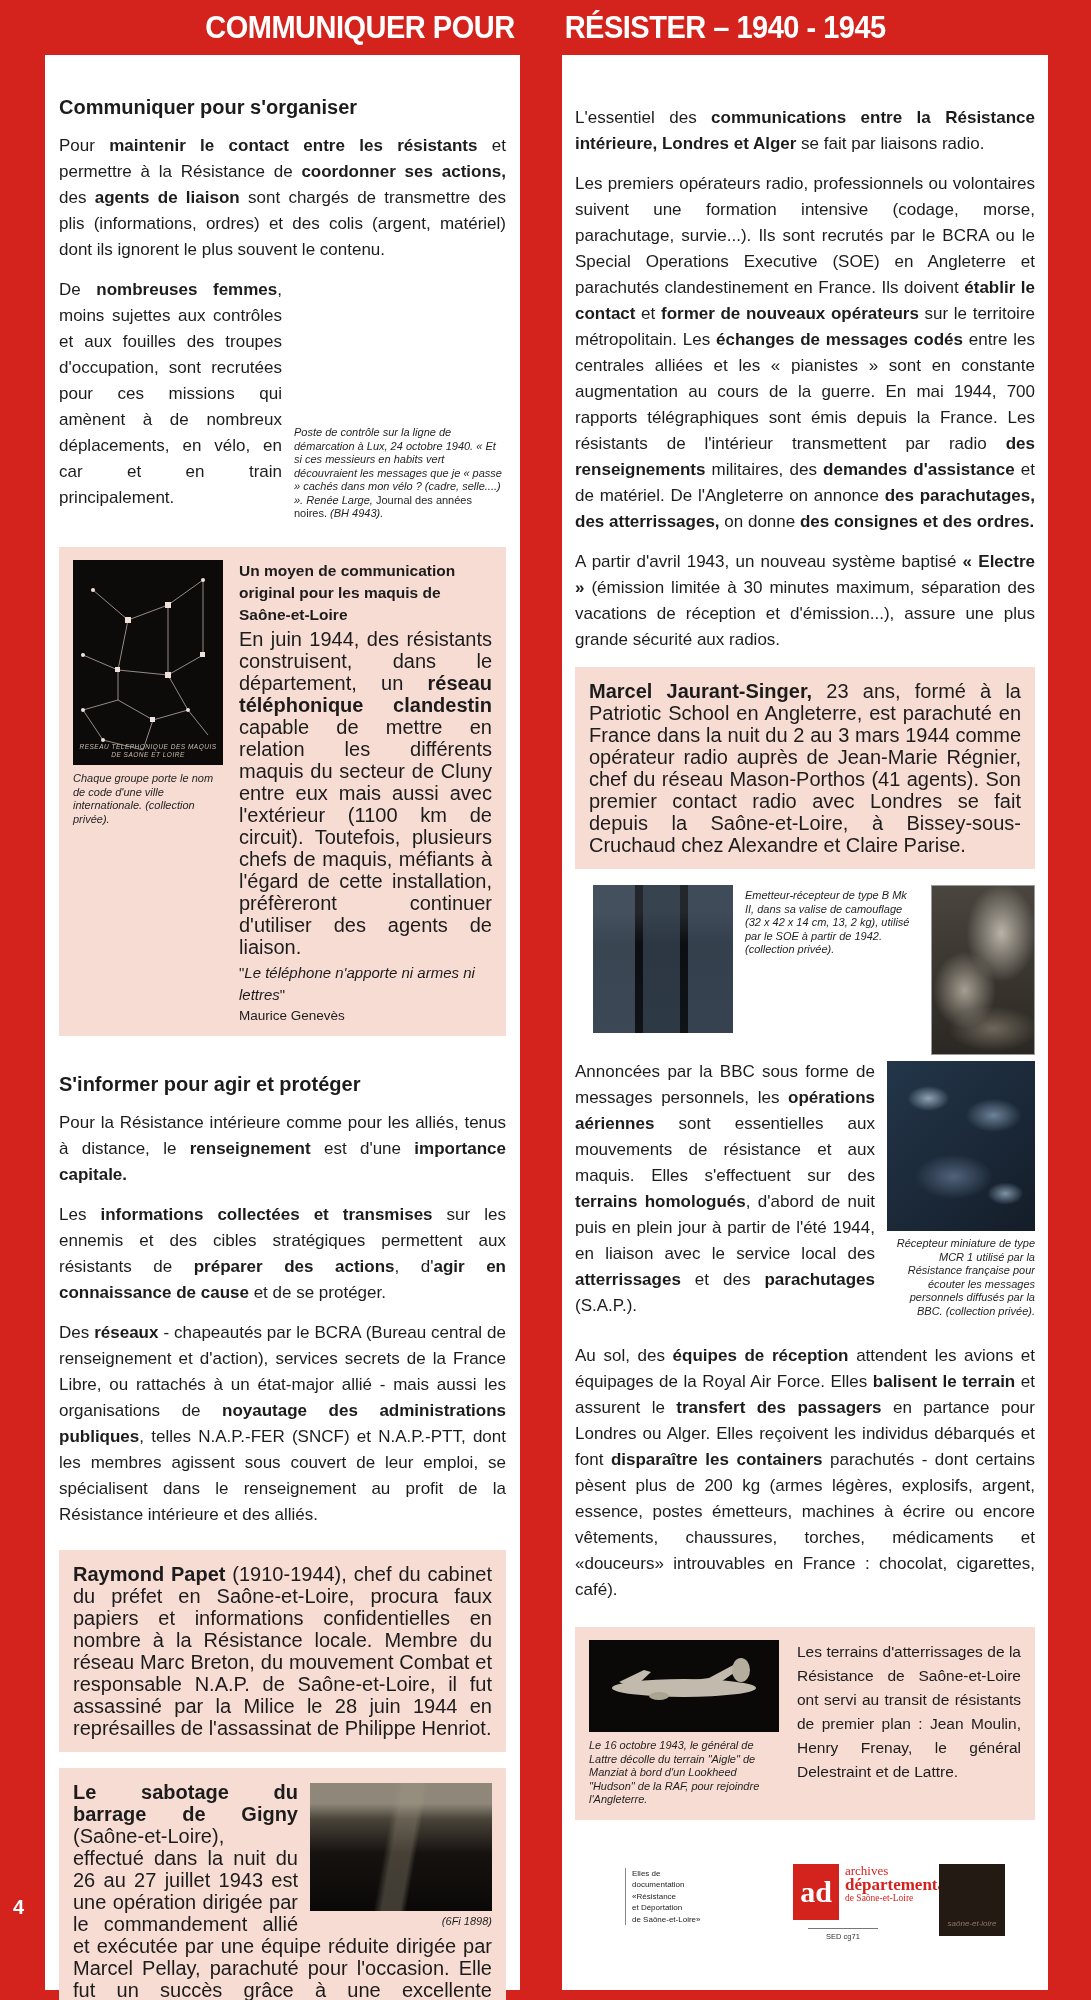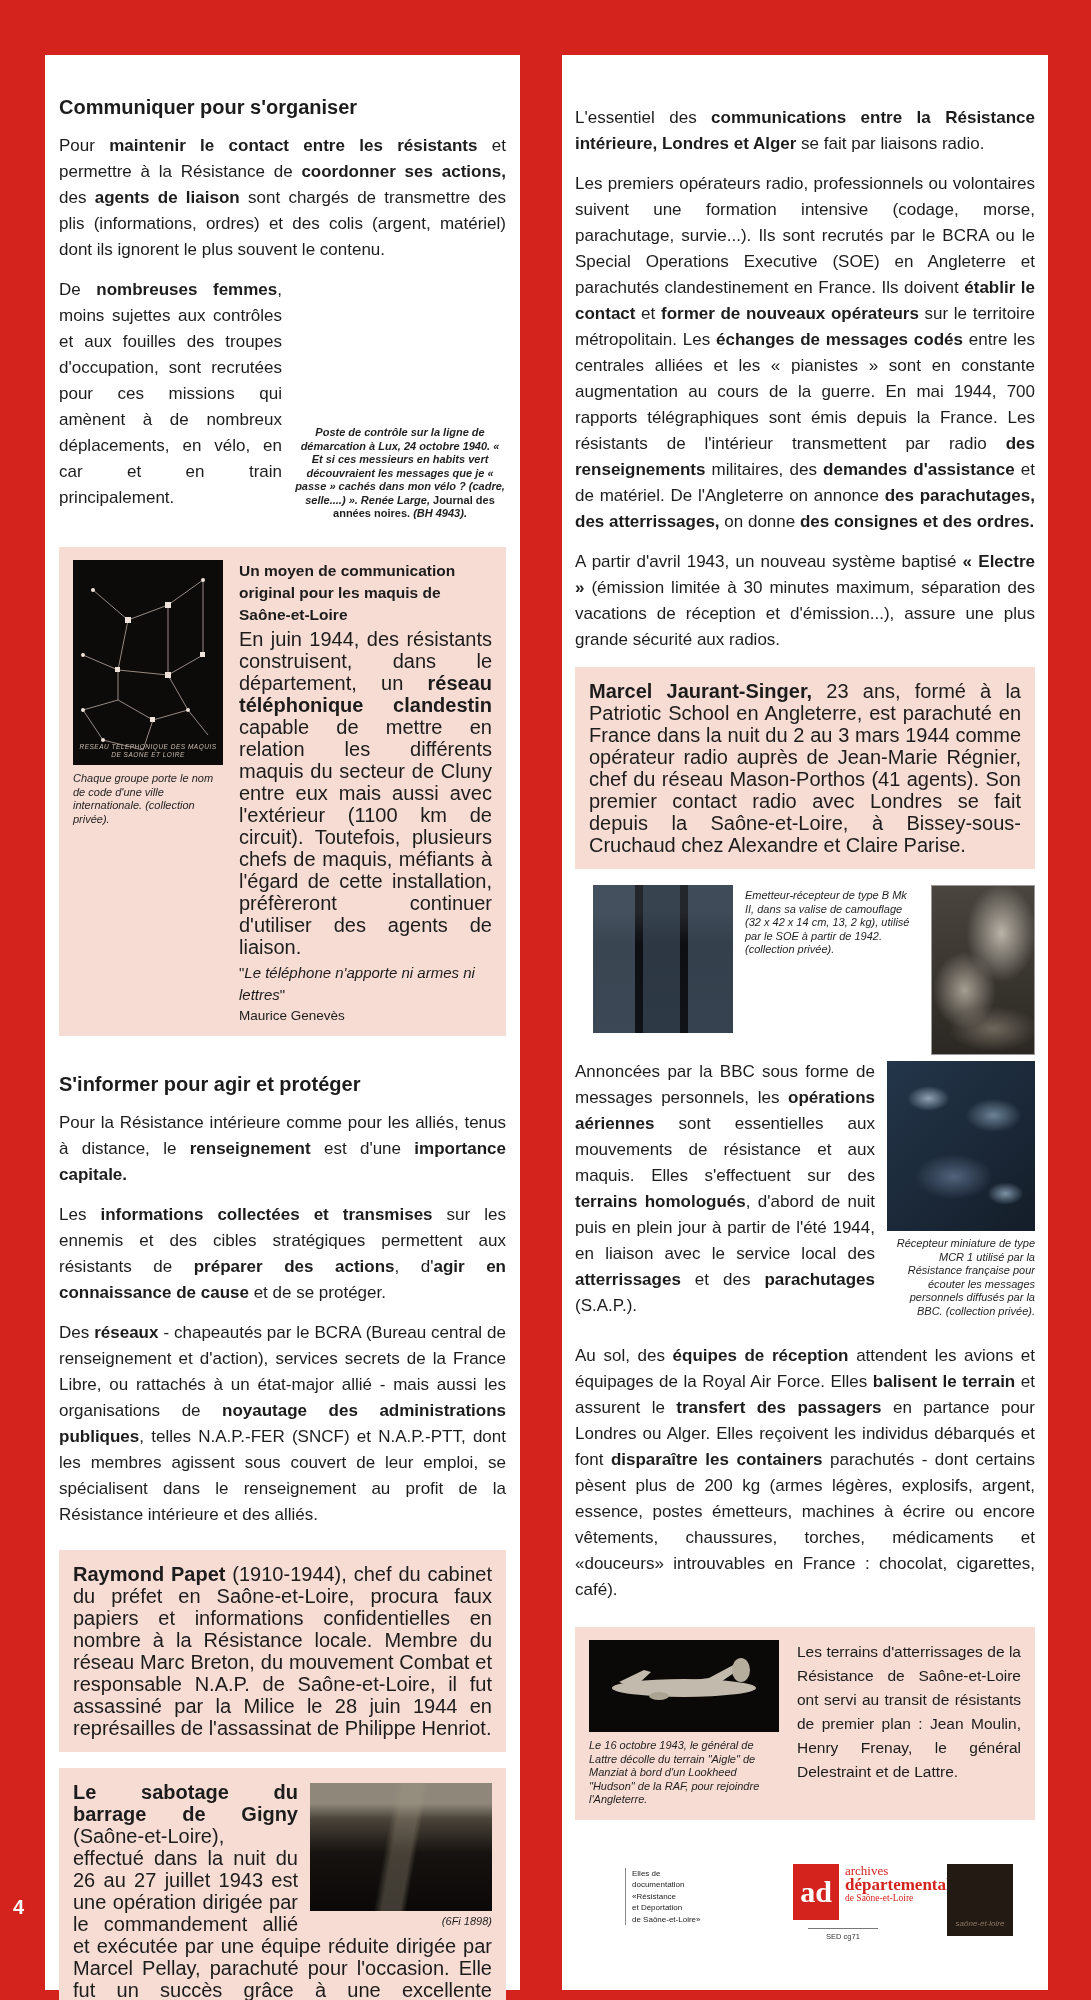--- a/index.html
+++ b/index.html
@@ -10,21 +10,21 @@
   .title{color:#fff;font-weight:700;font-size:29px;letter-spacing:-.5px;white-space:nowrap;
     transform:scaleY(1.08);}
   .col{position:absolute;top:55px;bottom:10px;background:#ffffff;box-sizing:border-box;}
   .col-left{left:45px;width:475px;padding:40px 14px 0 14px;}
   .col-right{left:562px;width:486px;padding:50px 13px 0 13px;}
   h2{font-size:20px;line-height:24px;margin:0 0 14px 0;font-weight:700;}
   p.body{font-size:17px;line-height:26px;text-align:justify;margin:0 0 14px 0;}
   .wrap{overflow:hidden;margin:0 0 10px 0;}
   .photo{display:block;}
   .cap{font-size:11px;line-height:13.5px;font-style:italic;color:#1f1f1f;}
-  .cap.right{text-align:center;font-weight:bold;}
+  .cap.right{text-align:left;}
   .fig-checkpoint{float:right;width:212px;margin:4px 0 4px 12px;}
   .checkpoint-photo{width:212px;height:140px;background:
     radial-gradient(60px 50px at 18% 22%,#cfc4ae 0%,rgba(20,15,10,0) 60%),
     radial-gradient(45px 65px at 6% 50%,#b9ad94 0%,rgba(0,0,0,0) 60%),
     radial-gradient(70px 40px at 62% 38%,#3d3galt 0%,rgba(0,0,0,0) 0%),
     radial-gradient(16px 30px at 50% 62%,#d8d0bd 0%,rgba(0,0,0,0) 70%),
     radial-gradient(15px 26px at 70% 58%,#e0d8c4 0%,rgba(0,0,0,0) 70%),
     radial-gradient(13px 22px at 84% 56%,#cfc6b0 0%,rgba(0,0,0,0) 70%),
     radial-gradient(90px 34px at 75% 35%,#3a322a 0%,rgba(0,0,0,0) 80%),
     linear-gradient(180deg,#1a1512 0%,#120e0c 60%,#0a0807 100%);}
@@ -79,31 +79,35 @@
   .ad-square{width:46px;height:56px;background:#d4231d;color:#fff;
     font-family:"Liberation Serif",serif;font-size:30px;font-weight:700;
     display:flex;align-items:center;justify-content:center;}
   .ad-text{margin-left:6px;color:#d4231d;font-family:"Liberation Serif",serif;}
   .ad-t1{font-size:13px;line-height:14px;}
   .ad-t2{font-size:17px;line-height:14px;font-weight:700;}
   .ad-t3{font-size:9.5px;line-height:12px;}
   .ad-sub{margin-top:8px;width:100px;text-align:center;}
   .ad-subline{border-top:1px solid #777;width:70px;margin:0 auto 3px auto;}
   .ad-subtext{font-size:7.5px;color:#333;}
-  .dept-logo{position:absolute;left:372px;top:0;width:66px;height:72px;background:#241a14;
+  .dept-logo{position:absolute;left:364px;top:0;width:66px;height:72px;background:#241a14;
     display:flex;align-items:flex-end;justify-content:center;}
   .dept-logo span{color:#8a7963;font-size:8px;font-style:italic;margin-bottom:8px;}
   .page-num{position:absolute;left:13px;top:1896px;color:#fff;font-weight:700;font-size:20px;}
   .mt36{margin-top:36px;}
 </style>
 </head>
 <body>
 
 <div class="poster">
 
+  <div class="header">
+    <span class="title">COMMUNIQUER POUR</span>
+    <span class="title">RÉSISTER – 1940 - 1945</span>
+  </div>
 
   <div class="col col-left">
     <h2>Communiquer pour s'organiser</h2>
     <p class="body"><span>Pour </span><span style="font-weight: 700;">maintenir le contact entre les résistants</span><span> et permettre à la Résistance de </span><span style="font-weight: 700;">coordonner ses actions,</span><span> des </span><span style="font-weight: 700;">agents de liaison</span><span> sont chargés de transmettre des plis (informations, ordres) et des colis (argent, matériel) dont ils ignorent le plus souvent le contenu.</span></p>
 
     <div class="wrap">
       <div class="fig-checkpoint">
         <div class="photo checkpoint-photo"></div>
         <div class="cap right checkpoint-cap"><span>Poste de contrôle sur la ligne de démarcation à Lux, 24 octobre 1940. « Et si ces messieurs en habits vert découvraient les messages que je « passe » cachés dans mon vélo ? (cadre, selle....) ». Renée Large, </span><span style="font-style: normal;">Journal des années noires.</span><span> (BH 4943).</span></div>
       </div>

